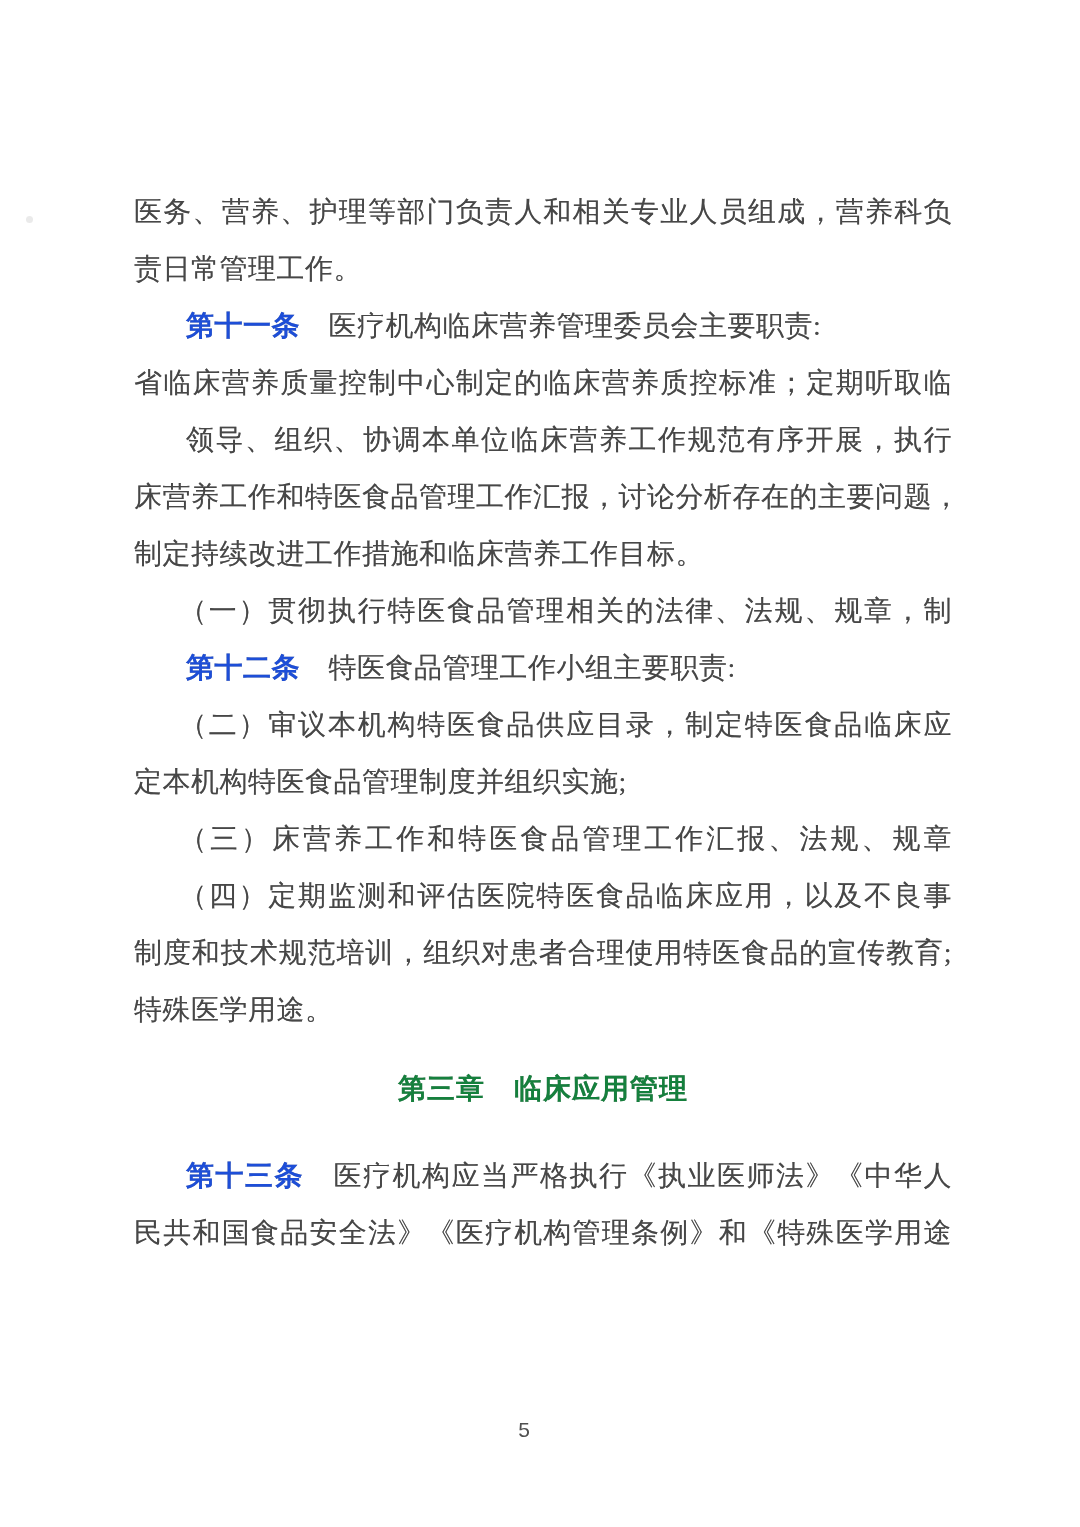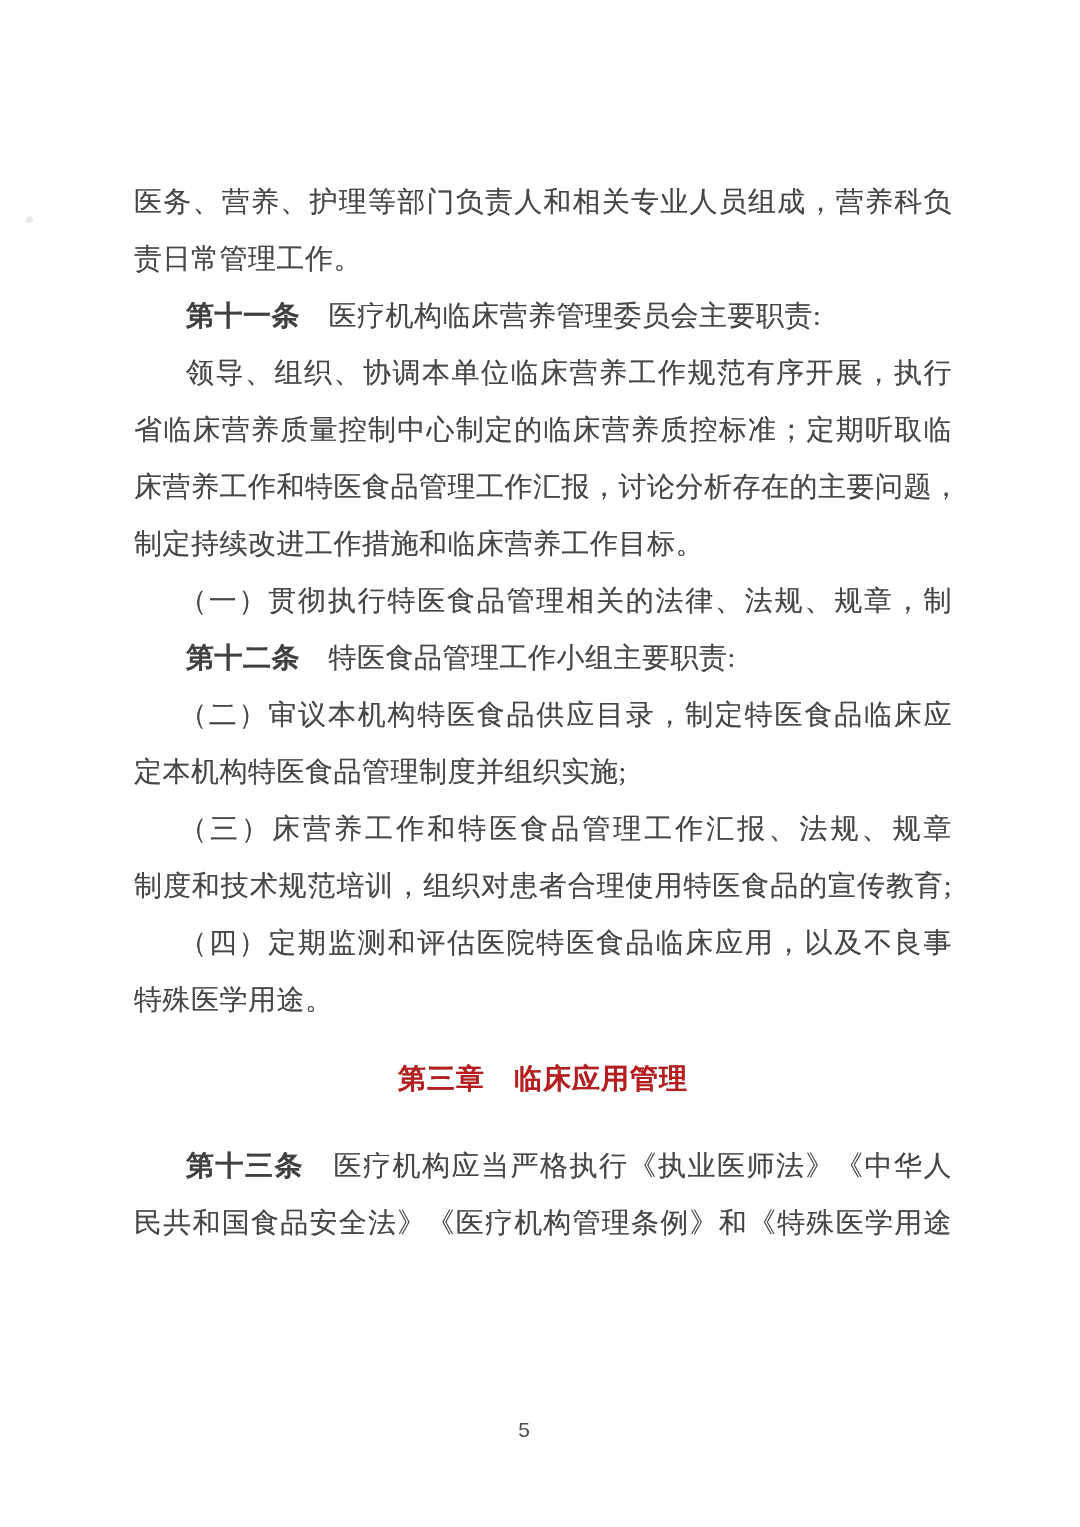--- a/index.html
+++ b/index.html
@@ -12,48 +12,48 @@
     width: 1080px;
     height: 1527px;
     margin: 0 auto;
     background: #ffffff;
     overflow: hidden;
     font-family: "Liberation Serif", "DejaVu Serif", serif;
   }
   .content {
     position: absolute;
     left: 134px;
-    top: 173px;
+    top: 183px;
     width: 818px;
   }
   .ln {
     height: 57px;
     line-height: 57px;
     font-size: 28px;
     color: #474747;
     white-space: nowrap;
     letter-spacing: 0.5px;
     text-shadow: 0 0 0.6px rgba(80,80,80,0.55);
   }
   .just {
     text-align: justify;
     text-align-last: justify;
     text-justify: inter-character;
   }
   .ind-a { text-indent: 52px; }
   .ind-b { text-indent: 45px; }
   .b {
     font-weight: 700;
-    color: #404040;
+    color: #1d4ed8;
   }
   .chapter {
     margin-top: 22px;
     text-align: center;
     font-weight: 700;
-    color: #b91c1c;
+    color: #15803d;
     letter-spacing: 1px;
   }
   .sp-before { margin-top: 30px; }
   .footer {
     position: absolute;
     left: 0;
     top: 1414px;
     width: 100%;
     height: 32px;
     line-height: 32px;
@@ -81,33 +81,33 @@
 
   <div class="artifact-dot"></div>
 
   <div class="content">
 
     <div class="ln just">医务、营养、护理等部门负责人和相关专业人员组成，营养科负</div>
     <div class="ln">责日常管理工作。</div>
 
     <div class="ln ind-a"><span class="b">第十一条</span><span>　医疗机构临床营养管理委员会主要职责:</span></div>
 
+    <div class="ln just">省临床营养质量控制中心制定的临床营养质控标准；定期听取临</div>
     <div class="ln ind-a just">领导、组织、协调本单位临床营养工作规范有序开展，执行</div>
-    <div class="ln just">省临床营养质量控制中心制定的临床营养质控标准；定期听取临</div>
     <div class="ln just">床营养工作和特医食品管理工作汇报，讨论分析存在的主要问题，</div>
     <div class="ln">制定持续改进工作措施和临床营养工作目标。</div>
 
     <div class="ln ind-b just">（一）贯彻执行特医食品管理相关的法律、法规、规章，制</div>
 
     <div class="ln ind-a"><span class="b">第十二条</span><span>　特医食品管理工作小组主要职责:</span></div>
     <div class="ln ind-b just">（二）审议本机构特医食品供应目录，制定特医食品临床应</div>
     <div class="ln">定本机构特医食品管理制度并组织实施;</div>
     <div class="ln ind-b just">（三）床营养工作和特医食品管理工作汇报、法规、规章</div>
+    <div class="ln ind-b just">（四）定期监测和评估医院特医食品临床应用，以及不良事</div>
     <div class="ln just">制度和技术规范培训，组织对患者合理使用特医食品的宣传教育;</div>
-    <div class="ln ind-b just">（四）定期监测和评估医院特医食品临床应用，以及不良事</div>
     <div class="ln">特殊医学用途。</div>
 
     <div class="ln chapter">第三章　临床应用管理</div>
 
     <div class="ln ind-a just sp-before"><span class="b">第十三条</span><span>　医疗机构应当严格执行《执业医师法》《中华人</span></div>
 
     <div class="ln just">民共和国食品安全法》《医疗机构管理条例》和《特殊医学用途</div>
 
   </div>
 

